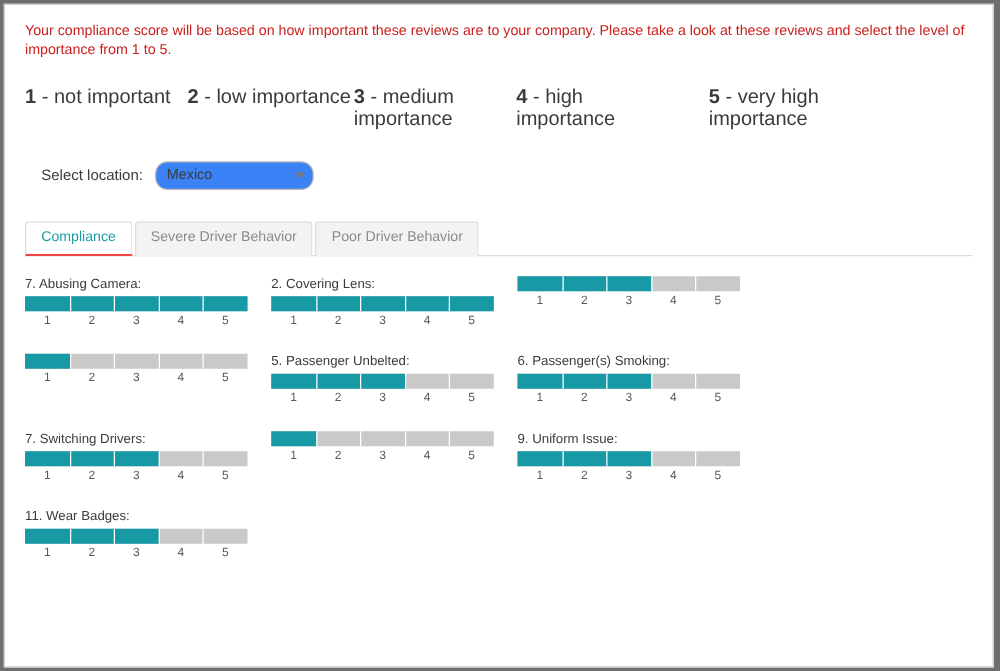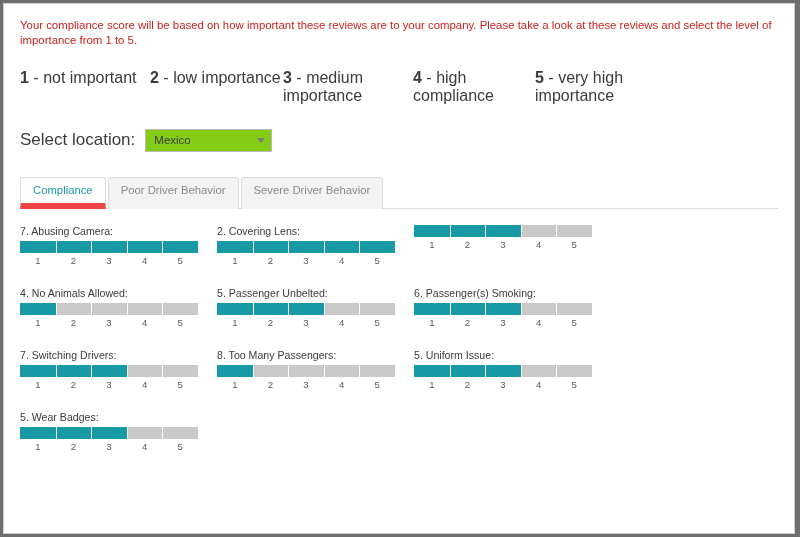--- a/index.html
+++ b/index.html
@@ -72,38 +72,39 @@
     margin-bottom: 24px;
   }
   .legend-item {
     flex: 0 0 auto;
   }
   .legend-item b { font-weight: bold; }
   .legend-item:nth-child(1) { width: 130px; }
   .legend-item:nth-child(2) { width: 133px; }
   .legend-item:nth-child(3) { width: 130px; }
   .legend-item:nth-child(4) { width: 122px; }
-  .legend-item:nth-child(5) { width: 140px; }
+  .legend-item:nth-child(5) { width: 140px; margin-left: 32px; }
 
   .location-row {
     display: flex;
     align-items: center;
     margin-bottom: 24px;
   }
   .location-label {
-    font-size: 17px;
+    font-size: 12px;
     color: #3b3b3b;
     margin-right: 10px;
+    margin-left: 13px;
   }
   .select-box {
     width: 127px;
     height: 23px;
     border: 1px solid #b9b9b9;
-    background: #84cc16;
-    border-radius: 0;
+    background: #3b82f6;
+    border-radius: 10px;
     display: flex;
     align-items: center;
     justify-content: space-between;
     padding: 0 6px 0 8px;
     box-sizing: border-box;
     font-size: 11.5px;
     color: #3b3b3b;
     cursor: pointer;
   }
   .caret {
@@ -127,21 +128,21 @@
     border-bottom: none;
     margin-right: 2px;
     border-radius: 3px 3px 0 0;
     cursor: pointer;
     position: relative;
     top: 1px;
   }
   .tab.active {
     color: #1b9aa8;
     background: #ffffff;
-    border-bottom: 6px solid #ef4444;
+    border-bottom: 2px solid #ef4444;
   }
 
   .grid {
     display: flex;
     flex-wrap: wrap;
     margin-top: 4px;
   }
   .item {
     width: 193px;
     margin-right: 4px;
@@ -204,39 +205,39 @@
       <div class="legend-item">
         <b>1</b><span> - not important</span>
       </div>
       <div class="legend-item">
         <b>2</b><span> - low importance</span>
       </div>
       <div class="legend-item">
         <b>3</b><span> - medium importance</span>
       </div>
       <div class="legend-item">
-        <b>4</b><span> - high compliance</span>
+        <b>4</b><span> - high importance</span>
       </div>
       <div class="legend-item">
         <b>5</b><span> - very high importance</span>
       </div>
     </div>
 
     <div class="location-row">
       <div class="location-label">Select location:</div>
       <div class="select-box">
         <span>Mexico</span>
         <span class="caret"></span>
       </div>
     </div>
 
     <div class="tabs">
       <div class="tab active">Compliance</div>
+      <div class="tab">Severe Driver Behavior</div>
       <div class="tab">Poor Driver Behavior</div>
-      <div class="tab">Severe Driver Behavior</div>
     </div>
 
     <div class="grid" id="items-grid">
         <div class="item">
           <div class="item-label">7. Abusing Camera:</div>
           <div class="bar">
             <div class="bar-fill" style="width: 100%; background: rgb(23, 154, 166);"></div>
             <div class="bar-ticks">
               <i style="left: 20%;"></i>
               <i style="left: 40%;"></i>
@@ -283,21 +284,20 @@
           </div>
           <div class="scale">
             <span style="left: 10%;">1</span>
             <span style="left: 30%;">2</span>
             <span style="left: 50%;">3</span>
             <span style="left: 70%;">4</span>
             <span style="left: 90%;">5</span>
           </div>
         </div>
         <div class="item">
-          <div class="item-label">4. No Animals Allowed:</div>
           <div class="bar">
             <div class="bar-fill" style="width: 20%; background: rgb(23, 154, 166);"></div>
             <div class="bar-ticks">
               <i style="left: 20%;"></i>
               <i style="left: 40%;"></i>
               <i style="left: 60%;"></i>
               <i style="left: 80%;"></i>
             </div>
           </div>
           <div class="scale">
@@ -359,59 +359,58 @@
           </div>
           <div class="scale">
             <span style="left: 10%;">1</span>
             <span style="left: 30%;">2</span>
             <span style="left: 50%;">3</span>
             <span style="left: 70%;">4</span>
             <span style="left: 90%;">5</span>
           </div>
         </div>
         <div class="item">
-          <div class="item-label">8. Too Many Passengers:</div>
           <div class="bar">
             <div class="bar-fill" style="width: 20%; background: rgb(23, 154, 166);"></div>
             <div class="bar-ticks">
               <i style="left: 20%;"></i>
               <i style="left: 40%;"></i>
               <i style="left: 60%;"></i>
               <i style="left: 80%;"></i>
             </div>
           </div>
           <div class="scale">
             <span style="left: 10%;">1</span>
             <span style="left: 30%;">2</span>
             <span style="left: 50%;">3</span>
             <span style="left: 70%;">4</span>
             <span style="left: 90%;">5</span>
           </div>
         </div>
         <div class="item">
-          <div class="item-label">5. Uniform Issue:</div>
-          <div class="bar">
-            <div class="bar-fill" style="width: 60%; background: rgb(23, 154, 166);"></div>
-            <div class="bar-ticks">
-              <i style="left: 20%;"></i>
-              <i style="left: 40%;"></i>
-              <i style="left: 60%;"></i>
-              <i style="left: 80%;"></i>
-            </div>
-          </div>
-          <div class="scale">
-            <span style="left: 10%;">1</span>
-            <span style="left: 30%;">2</span>
-            <span style="left: 50%;">3</span>
-            <span style="left: 70%;">4</span>
-            <span style="left: 90%;">5</span>
-          </div>
-        </div>
-        <div class="item">
-          <div class="item-label">5. Wear Badges:</div>
+          <div class="item-label">9. Uniform Issue:</div>
+          <div class="bar">
+            <div class="bar-fill" style="width: 60%; background: rgb(23, 154, 166);"></div>
+            <div class="bar-ticks">
+              <i style="left: 20%;"></i>
+              <i style="left: 40%;"></i>
+              <i style="left: 60%;"></i>
+              <i style="left: 80%;"></i>
+            </div>
+          </div>
+          <div class="scale">
+            <span style="left: 10%;">1</span>
+            <span style="left: 30%;">2</span>
+            <span style="left: 50%;">3</span>
+            <span style="left: 70%;">4</span>
+            <span style="left: 90%;">5</span>
+          </div>
+        </div>
+        <div class="item">
+          <div class="item-label">11. Wear Badges:</div>
           <div class="bar">
             <div class="bar-fill" style="width: 60%; background: rgb(23, 154, 166);"></div>
             <div class="bar-ticks">
               <i style="left: 20%;"></i>
               <i style="left: 40%;"></i>
               <i style="left: 60%;"></i>
               <i style="left: 80%;"></i>
             </div>
           </div>
           <div class="scale">

